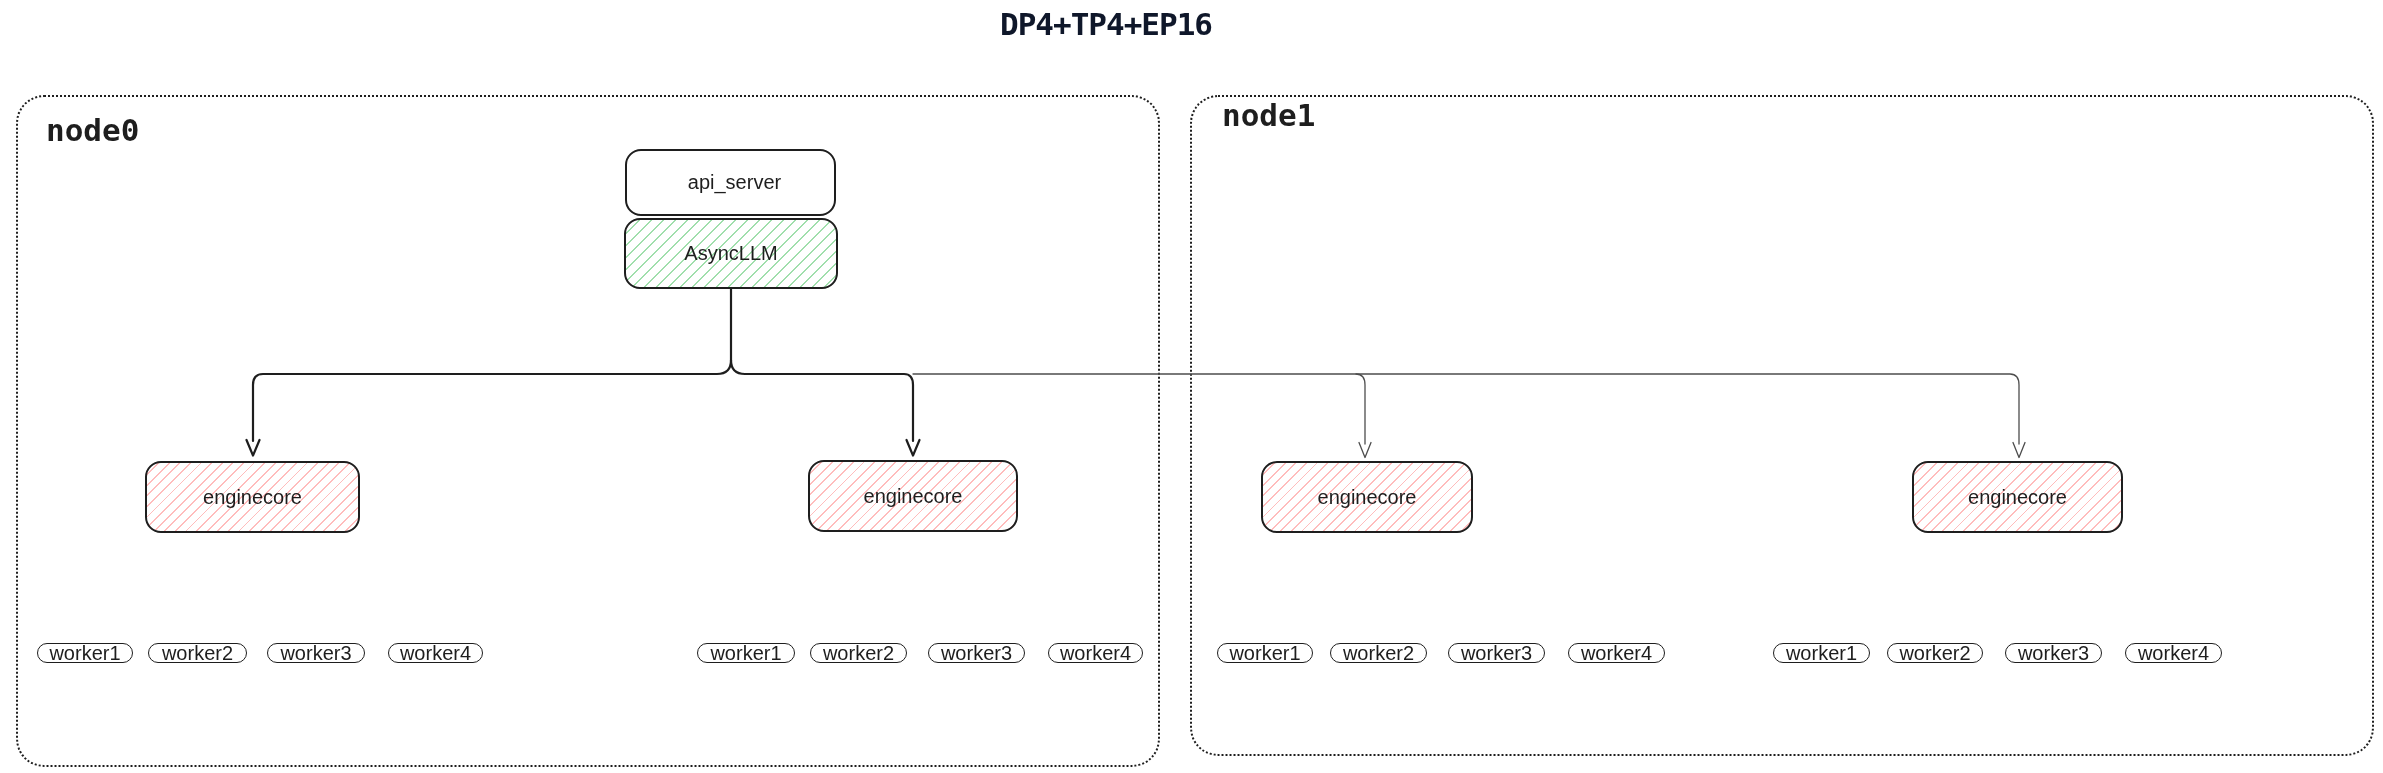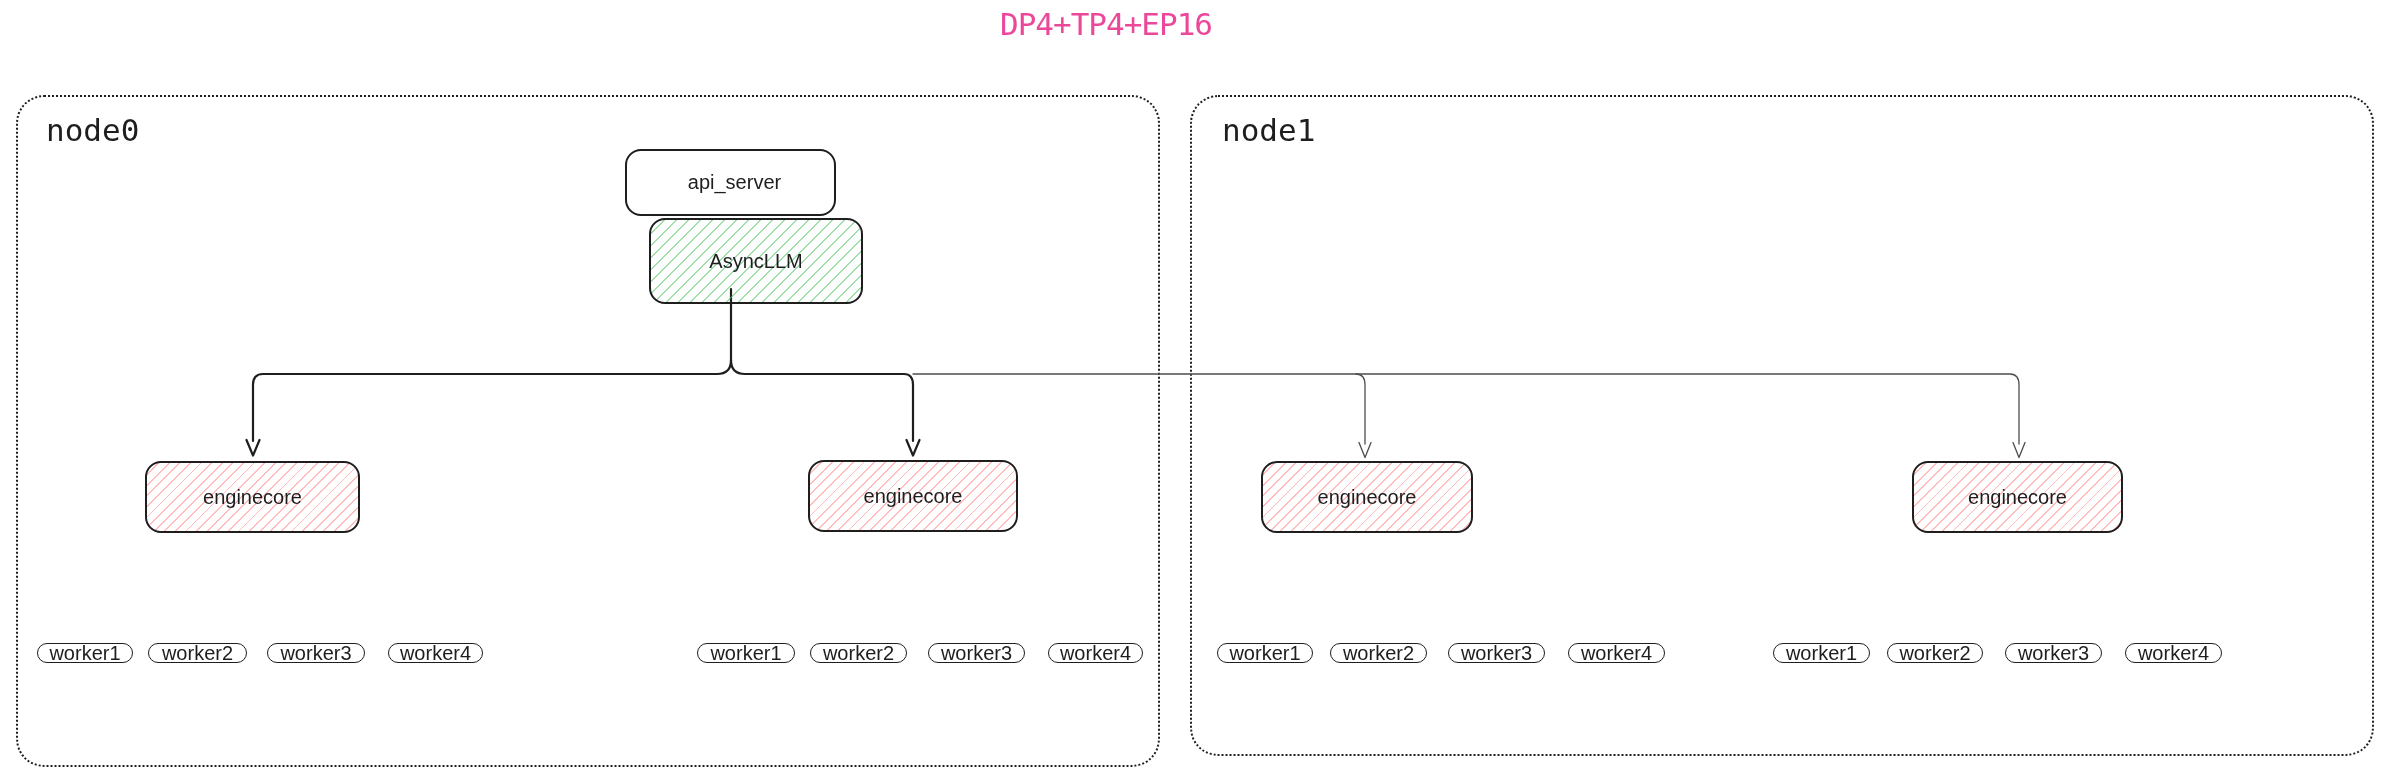--- a/index.html
+++ b/index.html
@@ -11,36 +11,36 @@
     font-family: "Liberation Sans", sans-serif;
     color: #1e1e1e;
     overflow: hidden;
   }
   .title {
     position: absolute;
     left: 1000px;
     top: 6px;
     font-family: "DejaVu Sans Mono", monospace;
     font-size: 31px;
-    font-weight: 400;
+    font-weight: 700;
     letter-spacing: -1px;
-    color: #ec4899;
+    color: #0f172a;
     white-space: nowrap;
   }
   .node-frame {
     position: absolute;
     border: 2.5px dotted #1e1e1e;
     border-radius: 28px;
     background: transparent;
   }
   .node-label {
     position: absolute;
     font-family: "DejaVu Sans Mono", monospace;
     font-size: 31px;
-    font-weight: 400;
+    font-weight: 700;
     color: #1e1e1e;
     white-space: nowrap;
   }
   .box {
     position: absolute;
     border: 2px solid #1e1e1e;
     background: #ffffff;
     display: flex;
     align-items: center;
     justify-content: center;
@@ -78,39 +78,39 @@
 <body>
 
 <div class="canvas">
 
   <div class="title">DP4+TP4+EP16</div>
 
   <div class="node-frame" style="left:16px; top:95px; width:1140px; height:668px;"></div>
   <div class="node-frame" style="left:1190px; top:95px; width:1180px; height:657px;"></div>
 
   <div class="node-label" style="left:46px; top:112px;">node0</div>
-  <div class="node-label" style="left:1222px; top:112px;">node1</div>
+  <div class="node-label" style="left:1222px; top:97px;">node1</div>
 
   <svg class="connectors" viewBox="0 0 2383 773">
     <g stroke="#1e1e1e" stroke-width="2.2" fill="none" stroke-linecap="round" stroke-linejoin="round">
       <path d="M731 289 L731 360 Q731 374 717 374 L263 374 Q253 374 253 385 L253 441"></path>
       <path d="M246.5 440 L253 455.5 L259.5 440"></path>
       <path d="M731 360 Q731 374 745 374 L904 374 Q913 374 913 385 L913 441"></path>
       <path d="M906.5 440 L913 455.5 L919.5 440"></path>
     </g>
     <g stroke="#4d4d4d" stroke-width="1.3" fill="none" stroke-linecap="round" stroke-linejoin="round">
       <path d="M913 374 L2010 374 Q2019 374 2019 385 L2019 444"></path>
       <path d="M1356 374 Q1365 374 1365 385 L1365 444"></path>
       <path d="M1359 442.5 L1365 457.5 L1371 442.5"></path>
       <path d="M2013 442.5 L2019 457.5 L2025 442.5"></path>
     </g>
   </svg>
 
   <div class="box big" style="left:625px; top:149px; width:211px; height:67px;padding-left:8px;">api_server</div>
-  <div class="box big hatch-green" style="left:649px; top:218px; width:214px; height:86px;">AsyncLLM</div>
+  <div class="box big hatch-green" style="left:624px; top:218px; width:214px; height:71px;">AsyncLLM</div>
 
   <div class="box big hatch-red" style="left:145px; top:461px; width:215px;">enginecore</div>
   <div class="box big hatch-red" style="left:808px; top:460px; width:210px;">enginecore</div>
   <div class="box big hatch-red" style="left:1261px; top:461px; width:212px;">enginecore</div>
   <div class="box big hatch-red" style="left:1912px; top:461px; width:211px;">enginecore</div>
 
   <div class="box worker" style="left:37px;  width:96px;">worker1</div>
   <div class="box worker" style="left:148px; width:99px;">worker2</div>
   <div class="box worker" style="left:267px; width:98px;">worker3</div>
   <div class="box worker" style="left:388px; width:95px;">worker4</div>

